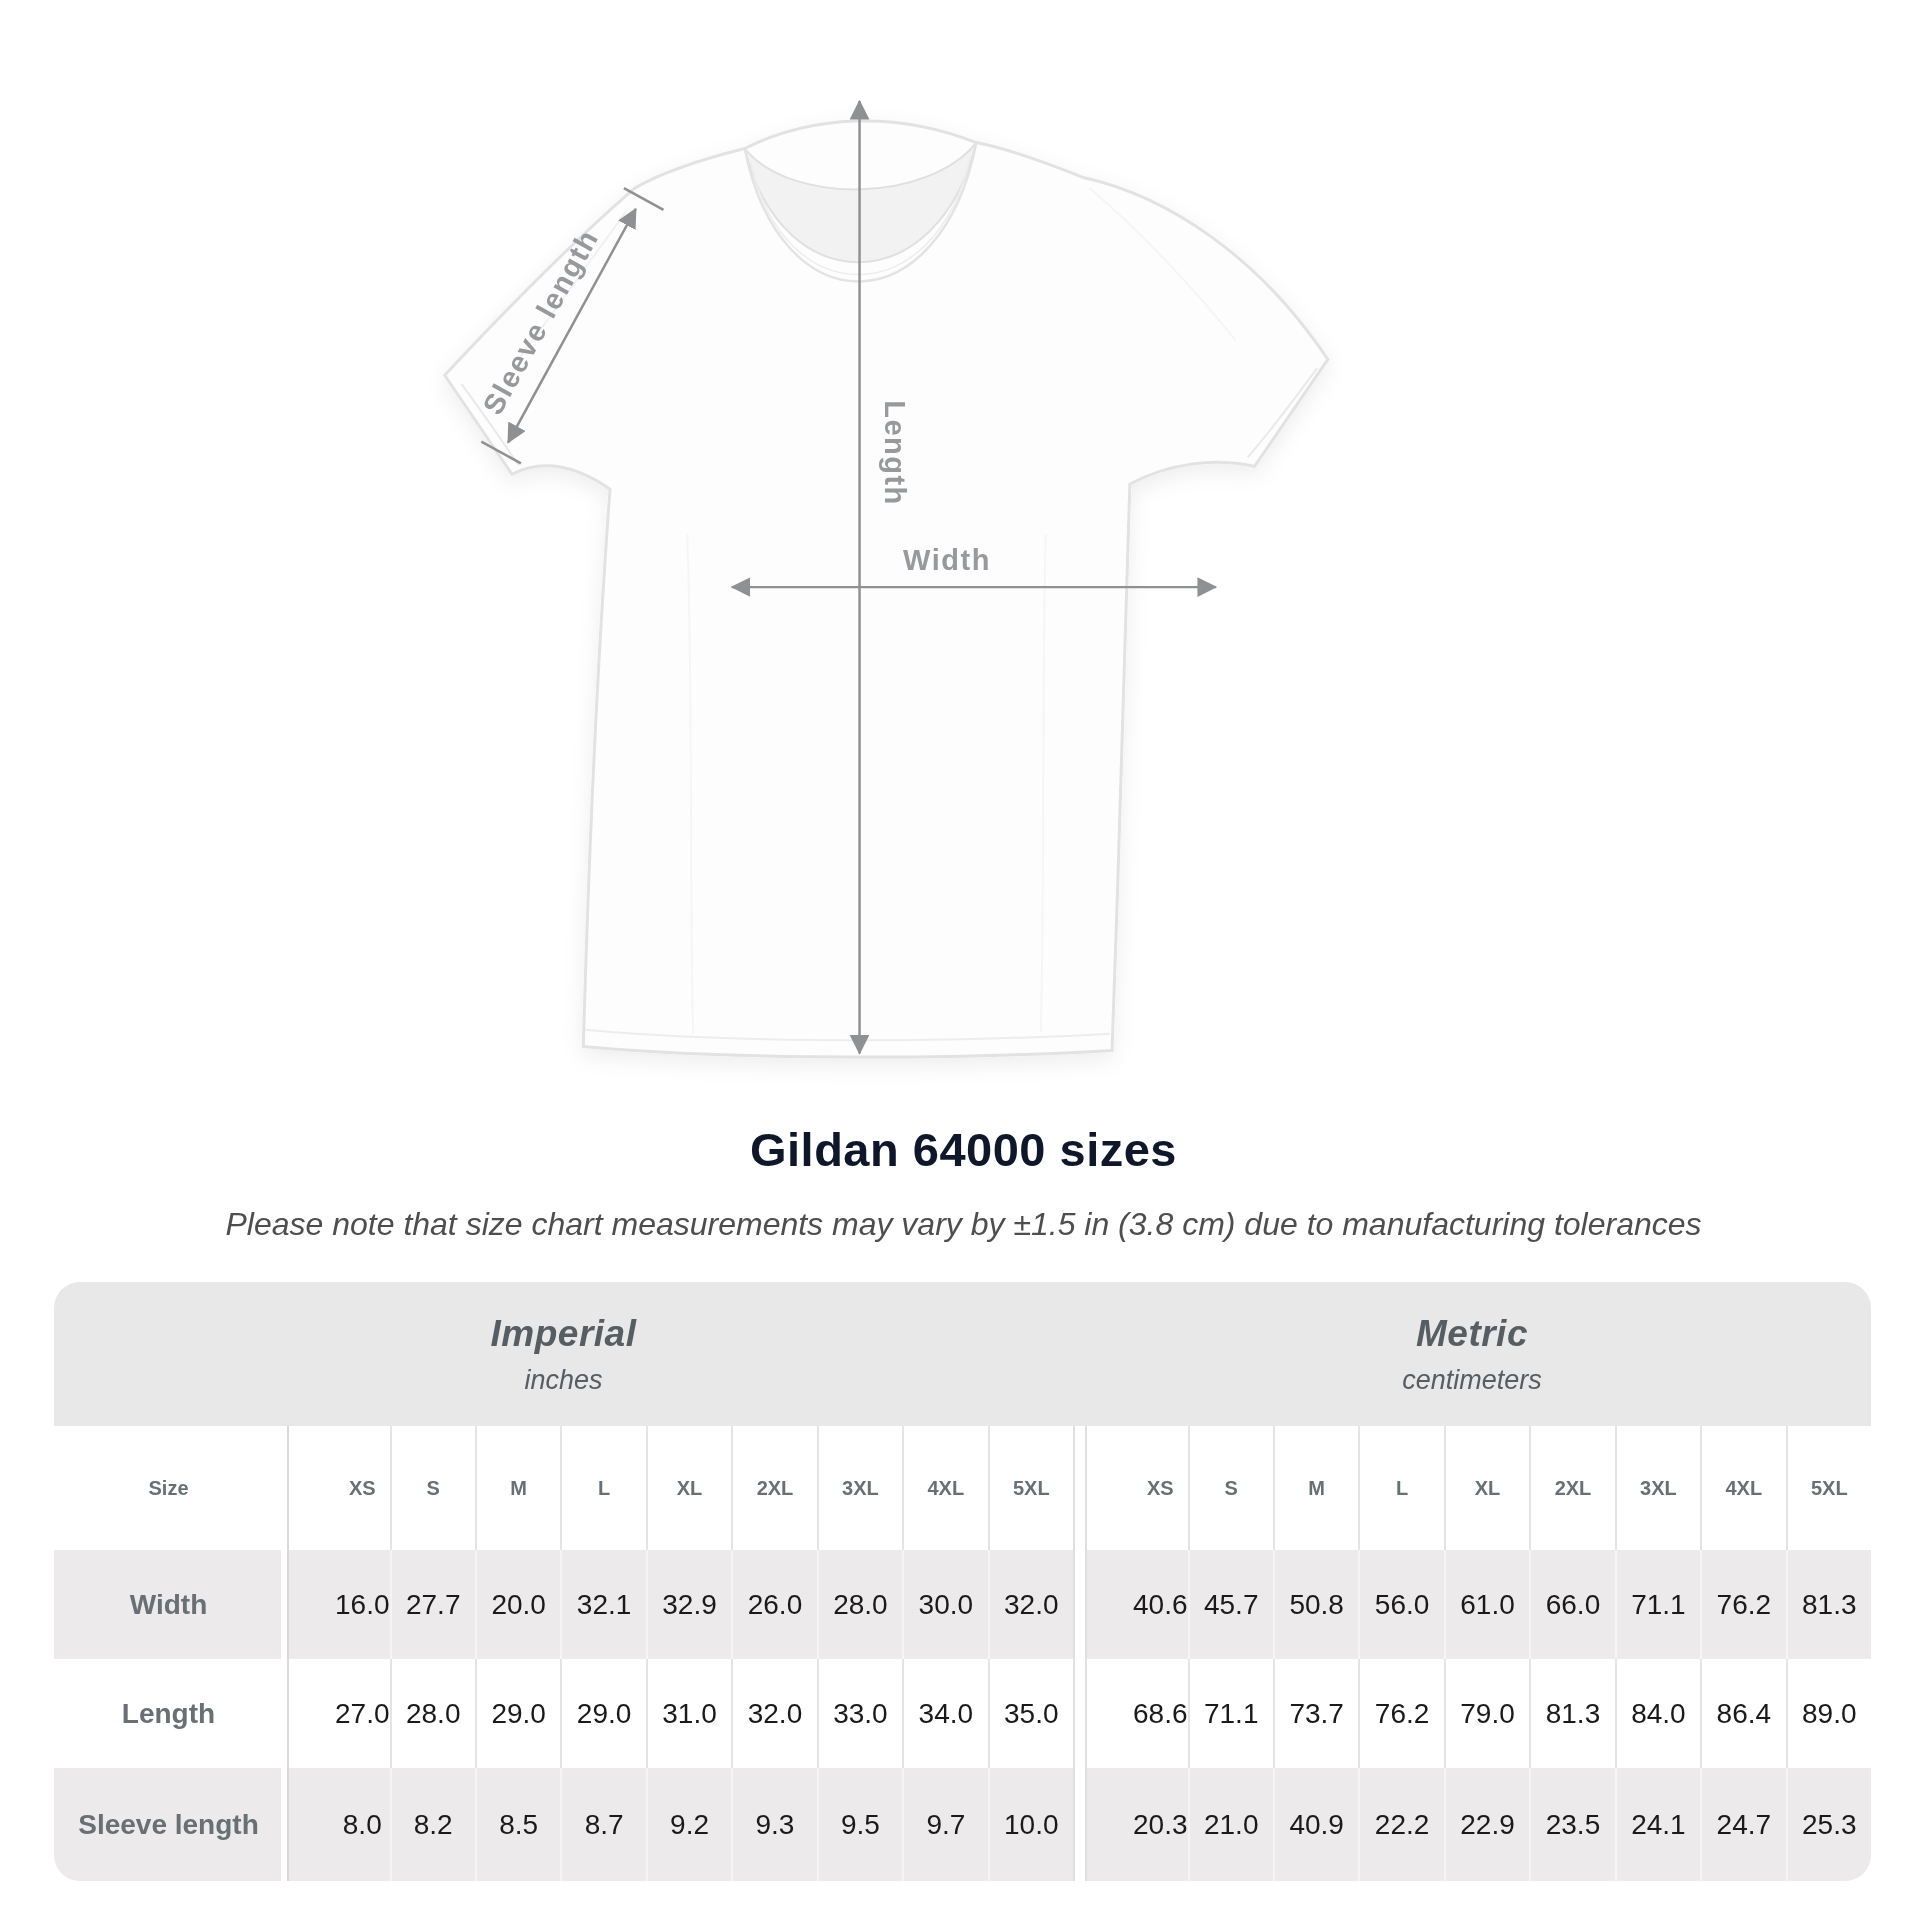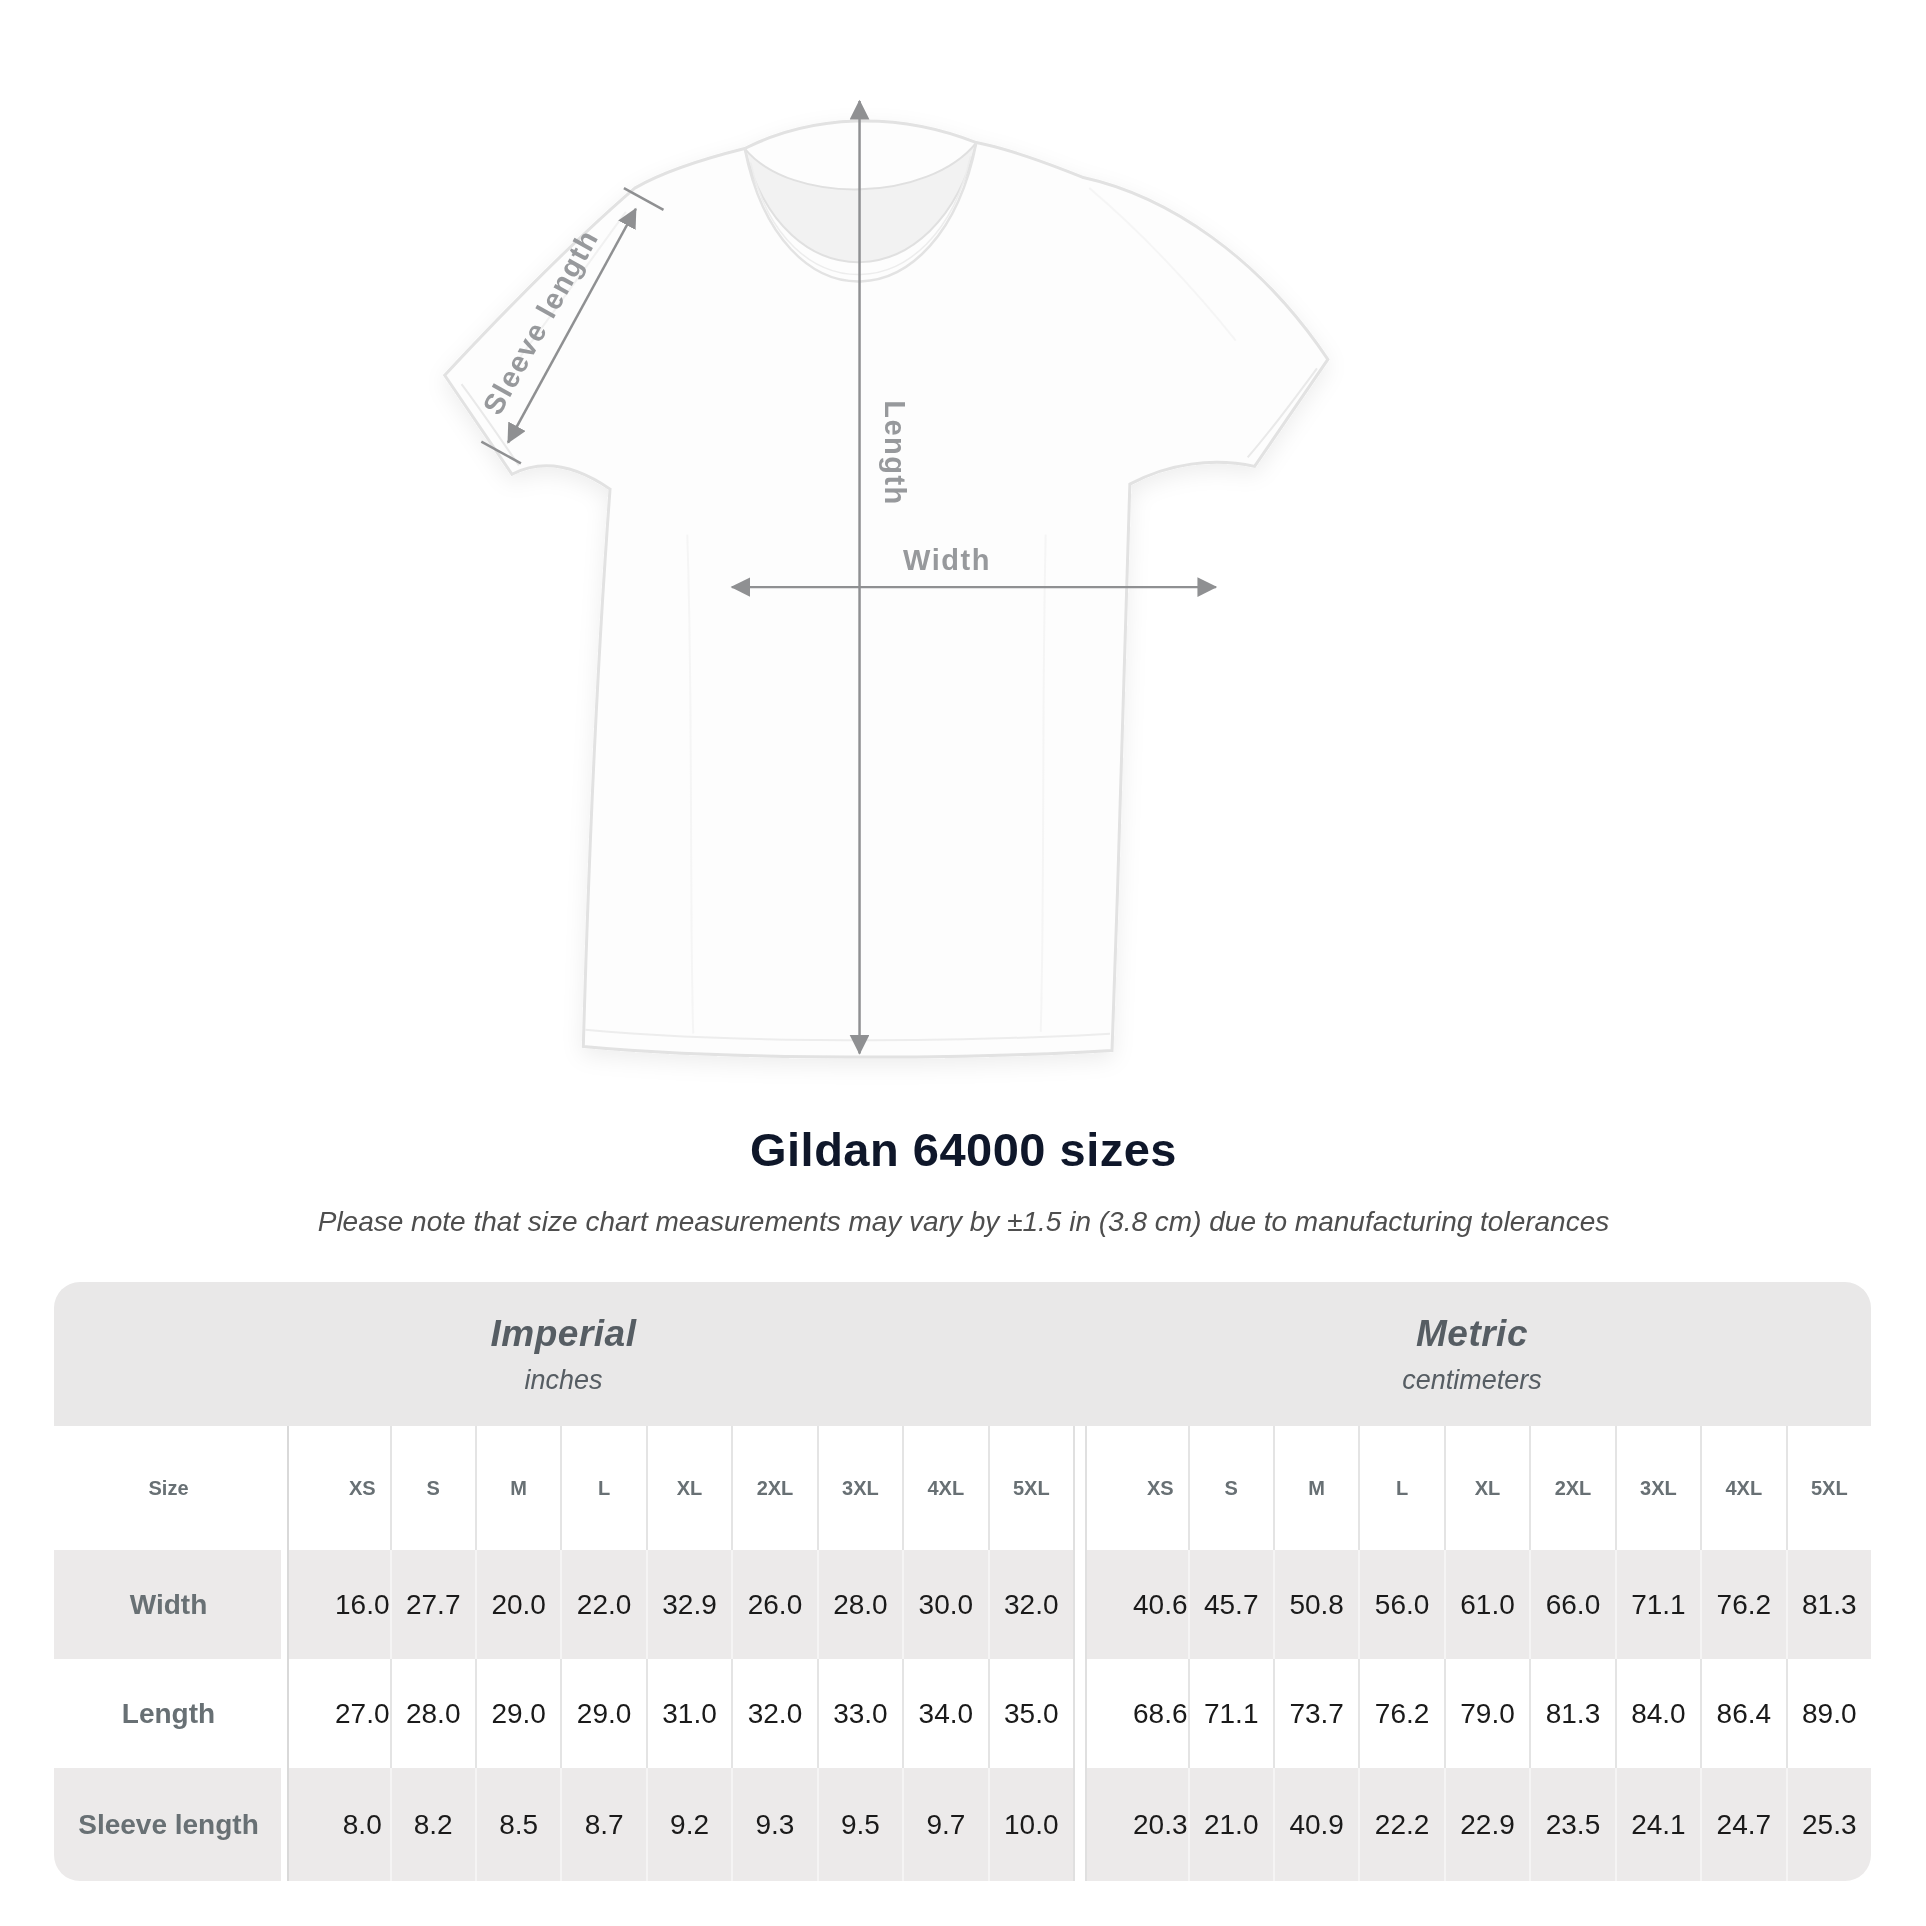--- a/index.html
+++ b/index.html
@@ -18,21 +18,21 @@
   .lbl-sleeve{left:541px;top:322px;transform:translate(-50%,-50%) rotate(-61deg);}
   .lbl-length{left:894px;top:453px;transform:translate(-50%,-50%) rotate(90deg);}
   .lbl-width{left:947px;top:560px;transform:translate(-50%,-50%);}
   
   .chart-title{
     position:absolute;left:0;top:1122px;width:100%;text-align:center;
     font-size:47px;font-weight:700;color:#0f172a;letter-spacing:0.5px;
   }
   .chart-subtitle{
     position:absolute;left:0;top:1206px;width:100%;text-align:center;
-    font-size:28px;font-style:italic;color:#4e4e4e;
+    font-size:32px;font-style:italic;color:#4e4e4e;
   }
   
   .size-table{
     position:absolute;left:54px;top:1282px;width:1817px;height:599px;
     display:grid;
     grid-template-columns:227px 8px repeat(9,1fr) 14px repeat(9,1fr);
     grid-template-rows:144px 124px 109px 109px 114px;
     border-radius:26px;overflow:hidden;
   }
   .trow{display:contents;}
@@ -156,21 +156,21 @@
     <div class="c hdr v">4XL</div>
     <div class="c hdr v">5XL</div>
   </div>
 
   <div class="trow gray">
     <div class="c rlab">Width</div>
     <div class="c sp sp1"></div>
     <div class="c v nf">16.0</div>
     <div class="c v">27.7</div>
     <div class="c v">20.0</div>
-    <div class="c v">22.0</div>
+    <div class="c v">32.1</div>
     <div class="c v">32.9</div>
     <div class="c v">26.0</div>
     <div class="c v">28.0</div>
     <div class="c v">30.0</div>
     <div class="c v">32.0</div>
     <div class="c sp sp2"></div>
     <div class="c v nf">40.6</div>
     <div class="c v">45.7</div>
     <div class="c v">50.8</div>
     <div class="c v">56.0</div>

